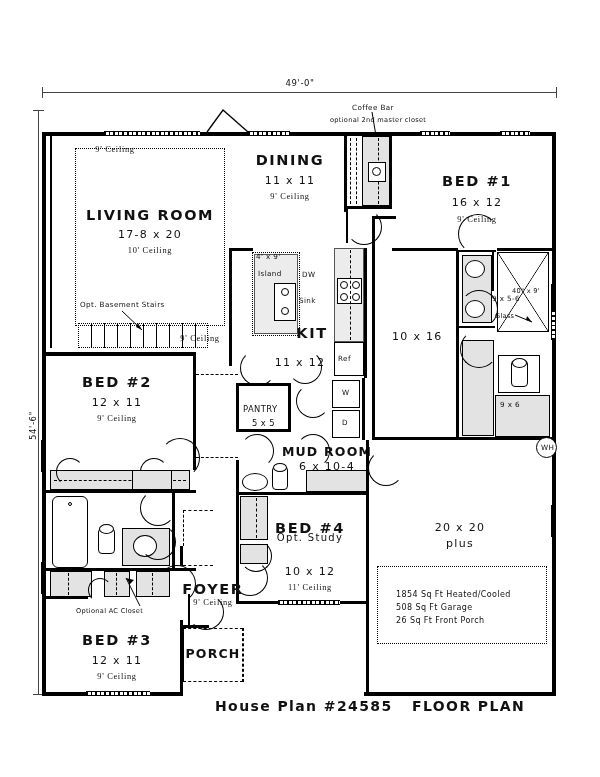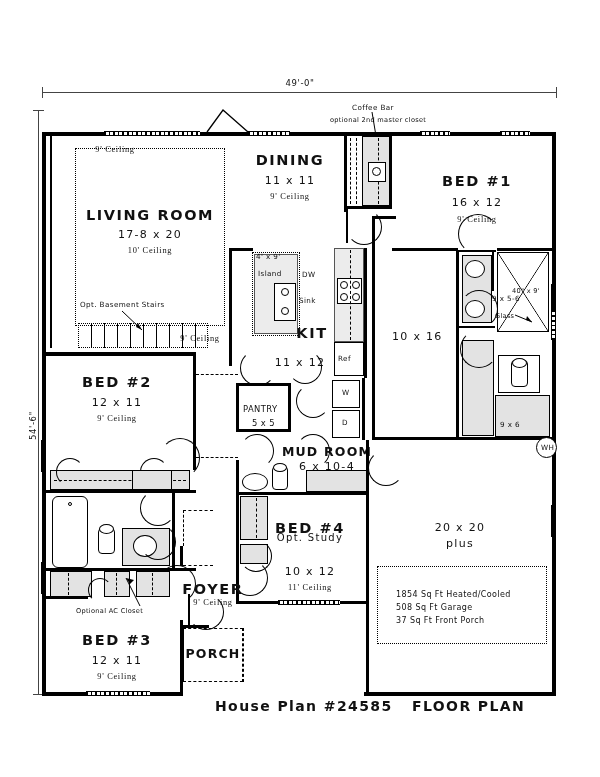--- a/index.html
+++ b/index.html
@@ -189,21 +189,21 @@
     <line x1="515" y1="315" x2="532" y2="322" stroke="#000" stroke-width="1"></line>
     <polygon points="532,322 526,320 527,316" fill="#000"></polygon>
   </svg>
 
   <div class="wallf" style="left:498px;top:355px;width:42px;height:38px;"></div>
   <div class="rrect" style="left:511px;top:360px;width:17px;height:27px;"></div>
   <div class="oval" style="left:512px;top:358px;width:15px;height:10px;"></div>
 
   <div class="grey" style="left:462px;top:340px;width:32px;height:96px;"></div>
   <div class="grey" style="left:495px;top:395px;width:55px;height:42px;"></div>
-  <div class="lbl tiny" style="left:500px;top:420px;">9 x 6</div>
+  <div class="lbl tiny" style="left:500px;top:400px;">9 x 6</div>
 
   <div class="swing4" style="left:460px;top:290px;width:36px;height:36px;"></div>
   <div class="swing" style="left:460px;top:330px;width:36px;height:36px;"></div>
   <div class="wall" style="left:459px;top:326px;width:36px;height:2px;"></div>
 
   <div class="circ" style="left:536px;top:437px;width:21px;height:21px;"></div>
   <div class="lbl tiny" style="left:541px;top:443px;">WH</div>
 
   <div class="dot-box" style="left:252px;top:252px;width:48px;height:84px;"></div>
   <div class="greyl" style="left:254px;top:254px;width:44px;height:80px;"></div>
@@ -342,20 +342,20 @@
   <div class="wall" style="left:181px;top:628px;width:3px;height:54px;"></div>
 
   <div class="lbl rm-dim ctr" style="left:460px;top:521px;">20 x 20</div>
   <div class="lbl rm-dim ctr" style="left:460px;top:537px;">plus</div>
   <div class="wall" style="left:366px;top:440px;width:3px;height:256px;"></div>
   <div class="win-v" style="left:551px;top:505px;height:32px;"></div>
 
   <div class="dot-box" style="left:377px;top:566px;width:170px;height:78px;"></div>
   <div class="lbl tiny" style="left:396px;top:590px;font-size:8px;">1854 Sq Ft Heated/Cooled</div>
   <div class="lbl tiny" style="left:396px;top:603px;font-size:8px;">508 Sq Ft Garage</div>
-  <div class="lbl tiny" style="left:396px;top:616px;font-size:8px;">37 Sq Ft Front Porch</div>
+  <div class="lbl tiny" style="left:396px;top:616px;font-size:8px;">26 Sq Ft Front Porch</div>
 
   <div id="title-row">
     <div class="title-txt" style="left:215px;top:4px;">House Plan #24585</div>
     <div class="title-txt" style="left:412px;top:4px;">FLOOR PLAN</div>
   </div>
 
 </div>
 
 </body></html>

